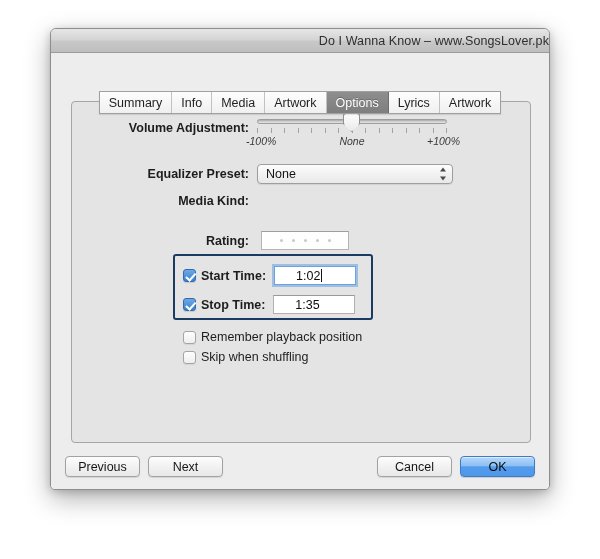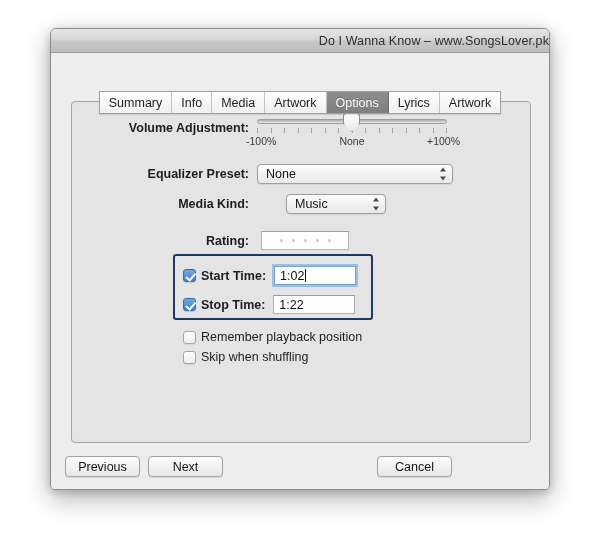--- a/index.html
+++ b/index.html
@@ -156,20 +156,21 @@
     clip-path: polygon(0% 0%, 100% 0%, 100% 58%, 50% 100%, 0% 58%);
     box-shadow: 0 1px 2px rgba(0,0,0,0.22);
     cursor: pointer;
   }
   .slider-caption {
     position: absolute;
     top: 24px;
     font-size: 10.5px;
     color: #3a3a3a;
     white-space: nowrap;
+    font-style: italic;
   }
   #cap-min  { left: -11px; }
   #cap-mid  { left: 50%; transform: translateX(-50%); }
   #cap-max  { right: -13px; }
 
   
   #row-eq   { left: 0; top: 111px; width: 100%; }
   #row-kind { left: 0; top: 141px; width: 100%; gap: 29px; }
   #eq-label, #kind-label { width: 198px; padding-right: 8px; }
 
@@ -287,20 +288,21 @@
     width: 82px; height: 19px;
     background: #ffffff;
     border: 1px solid #b0b0b0;
     border-top-color: #9a9a9a;
     box-sizing: border-box;
     margin-left: 8px;
     display: flex;
     align-items: center;
     position: relative;
     cursor: text;
+    padding-left: 16px;
   }
   .time-input .tv {
     font-size: 12.5px;
     color: #0d0d0d;
     padding-left: 5px;
   }
   .time-input.focused {
     border-color: #6da2da;
     box-shadow: 0 0 0 2px rgba(100,160,225,0.55);
   }
@@ -410,27 +412,20 @@
         <span class="val">None</span>
         <span class="arrows">
           <span class="up"></span>
             <span class="down"></span>
         </span>
       </div>
     </div>
 
     <div class="row" id="row-kind">
       <div class="field-label" id="kind-label">Media Kind:</div>
-      <div class="popup" id="kind-popup">
-        <span class="val">Music</span>
-        <span class="arrows">
-          <span class="up"></span>
-            <span class="down"></span>
-        </span>
-      </div>
     </div>
 
     <div class="row" id="row-rating">
       <div class="field-label" id="rating-label">Rating:</div>
       <div id="rating-box">
         <i></i>
         <i></i>
         <i></i>
         <i></i>
         <i></i>
@@ -445,34 +440,35 @@
       <div class="time-input focused">
         <span class="tv">1:02</span>
           <span class="caret"></span>
       </div>
     </div>
 
     <div class="row" id="row-stop">
       <div class="checkbox on"></div>
       <div class="cb-label">Stop Time:</div>
       <div class="time-input">
-        <span class="tv">1:22</span>
+        <span class="tv">1:35</span>
       </div>
     </div>
 
     <div class="row" id="row-remember">
       <div class="checkbox off"></div>
       <div class="cb-label">Remember playback position</div>
     </div>
 
     <div class="row" id="row-skip">
       <div class="checkbox off"></div>
       <div class="cb-label">Skip when shuffling</div>
     </div>
 
     <div id="footer">
       <div class="btn" id="btn-previous">Previous</div>
       <div class="btn" id="btn-next">Next</div>
       <div class="btn" id="btn-cancel">Cancel</div>
+      <div class="btn" id="btn-ok">OK</div>
     </div>
 
   </div>
 </div>
 
 </body></html>

